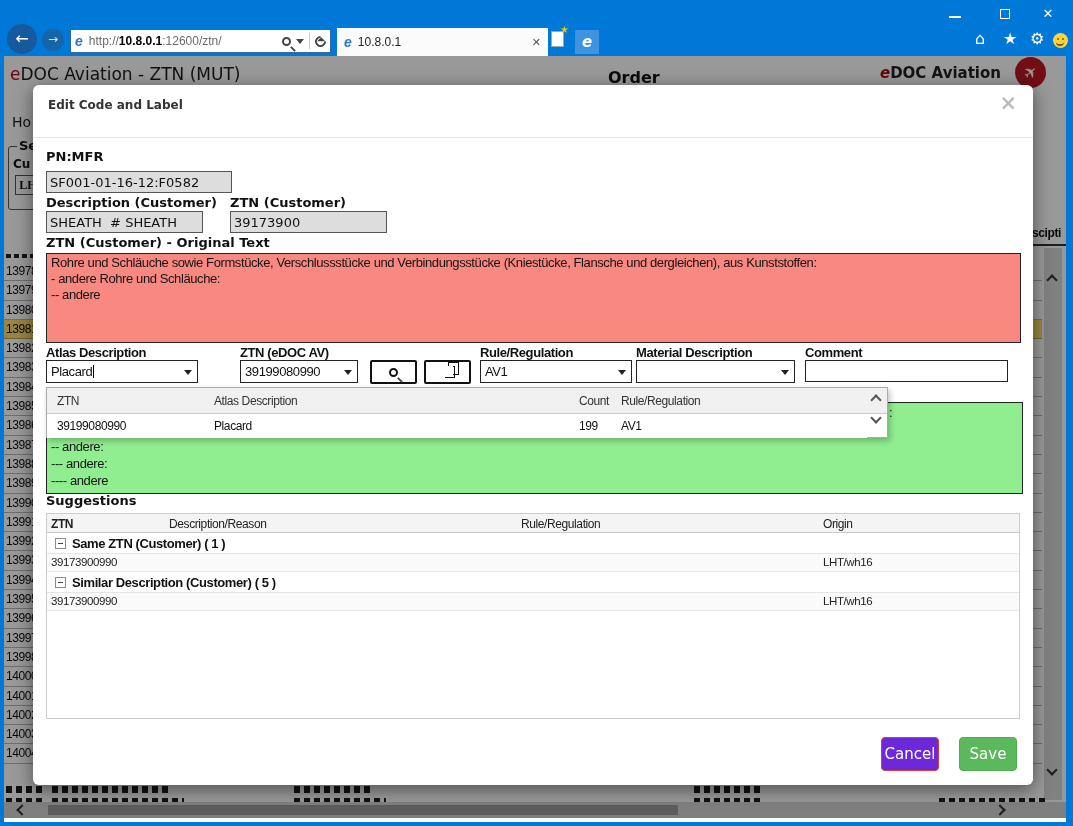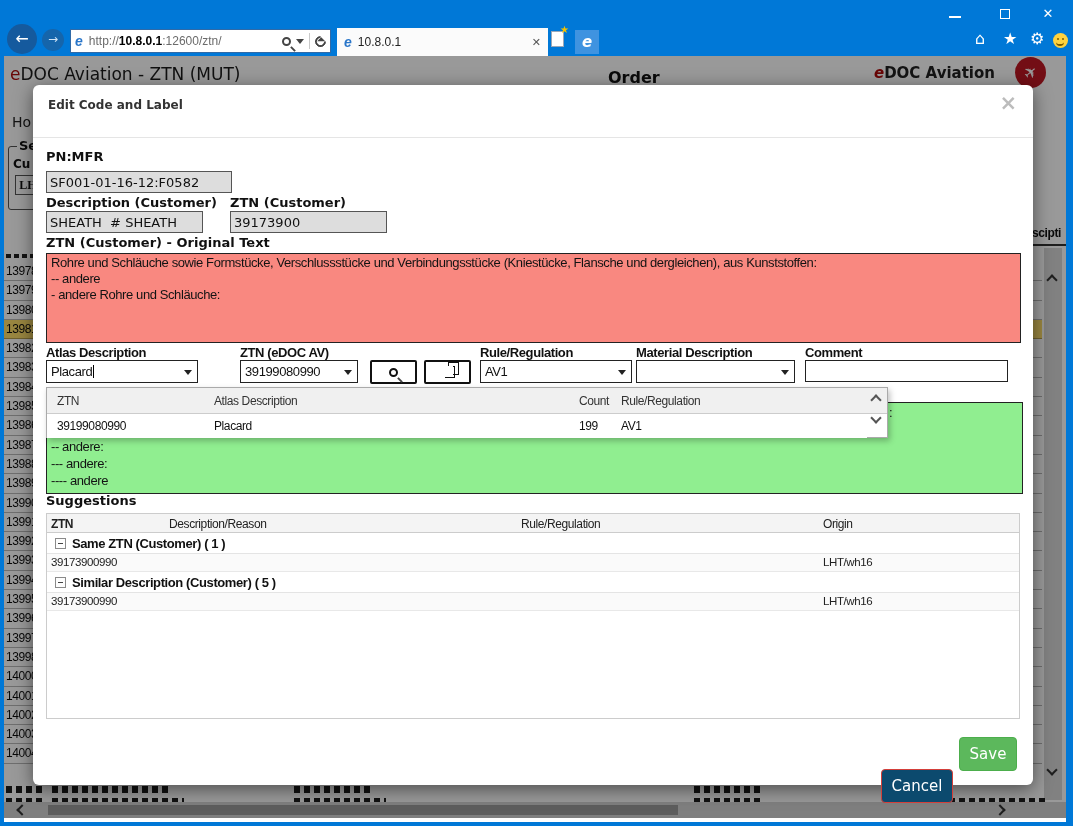--- a/index.html
+++ b/index.html
@@ -34,21 +34,21 @@
   .smiley{position:absolute;width:15px;height:15px;border-radius:50%;background:#ffd23e;}
   .smiley:before{content:"";position:absolute;width:2px;height:2px;background:#7a5b00;border-radius:50%;left:4px;top:5px;box-shadow:5px 0 0 #7a5b00;}
   .smiley:after{content:"";position:absolute;left:3px;top:6px;width:8px;height:5px;border-bottom:2px solid #7a5b00;border-radius:0 0 7px 7px;}
 
   
   .viewport{position:absolute;left:4px;top:56px;width:1062px;height:762px;background:#fff;overflow:hidden;}
   .page{position:absolute;inset:0;z-index:1;color:#111;}
   .apptitle{position:absolute;left:6px;top:8px;font-size:17px;color:#1c1c1c;}
   .accent{color:#b00b0b;}
   .ordertitle{position:absolute;left:604px;top:12px;font-size:16px;font-weight:bold;color:#111;}
-  .logo{position:absolute;right:20px;top:1px;display:flex;align-items:center;gap:20px;}
+  .logo{position:absolute;right:20px;top:1px;display:flex;align-items:center;gap:14px;}
   .logotext{font-size:15px;font-weight:bold;color:#222;}
   .logocircle{width:31px;height:31px;border-radius:50%;background:#c01823;color:#fff;text-align:center;line-height:31px;font-size:16px;}
   .plane{display:inline-block;transform:rotate(-40deg);}
   .hopartial{position:absolute;left:8px;top:58px;font-size:14px;color:#222;}
   .filterbox{position:absolute;left:4px;top:90px;width:60px;height:64px;border:1px solid #555;border-radius:3px;}
   .filterlegend{position:absolute;left:8px;top:-9px;background:#fff;padding:0 2px;font-size:13px;font-weight:bold;}
   .filterlabel{position:absolute;left:4px;top:10px;font-size:12px;font-weight:bold;}
   .filterval{position:absolute;left:6px;top:28px;width:26px;height:20px;border:1px solid #555;background:#fff;
              font-size:12px;font-weight:bold;text-align:center;line-height:18px;font-family:Liberation Serif, serif;}
   .noheader{position:absolute;left:2px;top:168px;font-size:13px;font-weight:bold;margin-left:40px;}
@@ -111,21 +111,21 @@
   .sgcell{position:absolute;font-size:12px;color:#222;top:3px;}
   .sgroup{position:absolute;left:0;width:100%;height:21px;border-bottom:1px solid #e4e4e4;display:flex;align-items:center;padding-left:8px;gap:6px;}
   .sgrouptitle{font-size:13px;font-weight:bold;}
   .colbox{width:11px;height:11px;border:1px solid #8a8a8a;background:#fdfdfd;position:relative;display:inline-block;cursor:pointer;}
   .colbox:after{content:"";position:absolute;left:2px;right:2px;top:4px;height:1px;background:#444;}
   .srow{position:absolute;left:0;width:100%;height:18px;background:#fafafa;border-bottom:1px solid #e8e8e8;}
   .srow .sgcell{top:2px;font-size:11.5px;}
   .btn{position:absolute;top:652px;height:34px;border-radius:4px;color:#fff;font-size:15px;border:1px solid;
        display:flex;align-items:center;justify-content:center;cursor:pointer;
        font-family:"DejaVu Sans","Liberation Sans",sans-serif;}
-  .btn-cancel{left:848px;width:72px;background:#0c4a6e;border-color:#d43f3a;margin-top:32px;}
+  .btn-cancel{left:848px;width:58px;background:#6d28d9;border-color:#d43f3a;}
   .btn-save{left:926px;width:58px;background:#5cb85c;border-color:#4cae4c;}
   .bottomstrip{position:absolute;left:4px;top:818px;width:1062px;height:4px;background:#fff;z-index:60;}
 </style>
 </head>
 <body>
 
 <div class="window">
 
   <div class="chrome">
     <div class="winbtn" style="left:940px">
@@ -286,22 +286,22 @@
       <input class="ginput" style="left: 13px; top: 86px; width: 186px;" readonly="" value="SF001-01-16-12:F0582">
 
       <div class="flabel" style="left:13px;top:110px">Description (Customer)</div>
       <div class="flabel" style="left:197px;top:110px">ZTN (Customer)</div>
       <input class="ginput" style="left: 13px; top: 126px; width: 157px;" readonly="" value="SHEATH  # SHEATH">
       <input class="ginput" style="left: 197px; top: 126px; width: 157px;" readonly="" value="39173900">
 
       <div class="flabel" style="left:13px;top:150px">ZTN (Customer) - Original Text</div>
       <div class="redbox cond">
         <div>Rohre und Schläuche sowie Formstücke, Verschlussstücke und Verbindungsstücke (Kniestücke, Flansche und dergleichen), aus Kunststoffen:</div>
+        <div>- andere Rohre und Schläuche:</div>
         <div>-- andere</div>
-        <div>- andere Rohre und Schläuche:</div>
       </div>
 
       <div class="flabel cond" style="left:13px;top:260px">Atlas Description</div>
       <div class="flabel cond" style="left:207px;top:260px">ZTN (eDOC AV)</div>
       <div class="flabel cond" style="left:447px;top:260px">Rule/Regulation</div>
       <div class="flabel cond" style="left:603px;top:260px">Material Description</div>
       <div class="flabel cond" style="left:772px;top:260px">Comment</div>
 
       <div class="selwrap cond" style="left:13px;top:275px;width:152px">
         <span>Placard</span>

